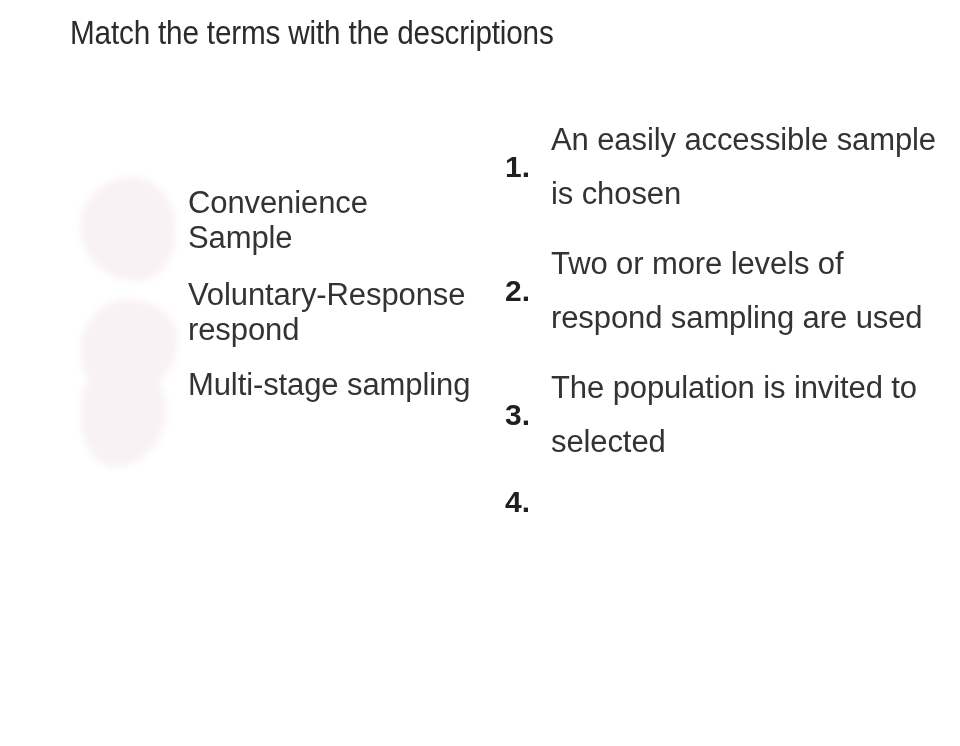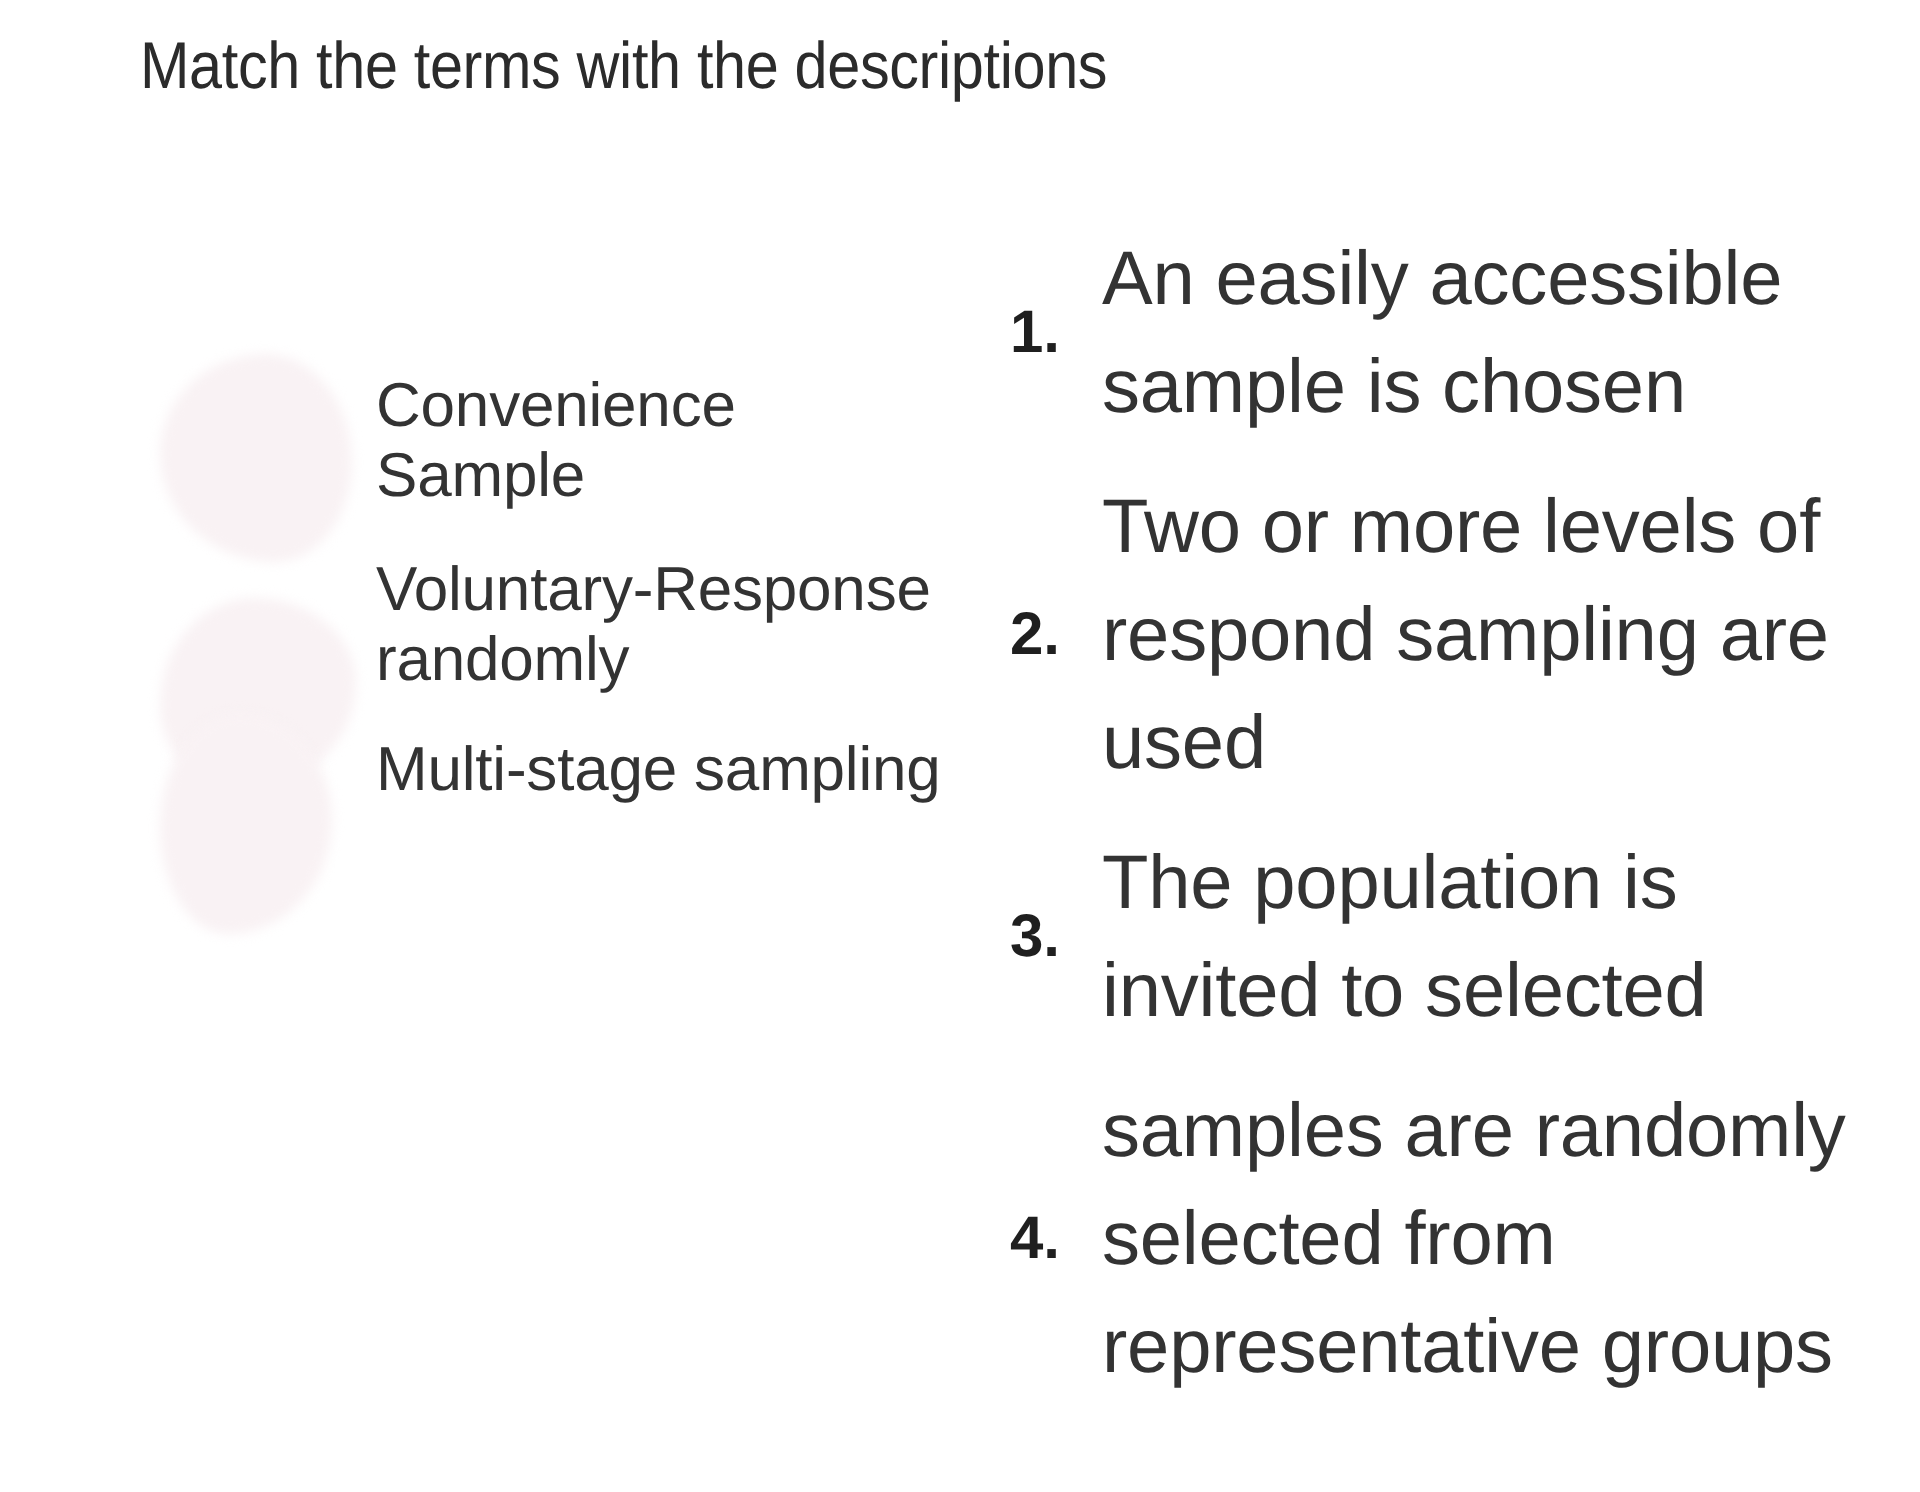--- a/index.html
+++ b/index.html
@@ -109,21 +109,21 @@
   .description-number {
     flex: 0 0 46px;
     font-size: 30px;
     font-weight: bold;
     color: #1f1f1f;
     line-height: 34px;
     text-align: left;
   }
   .description-text {
     flex: 1 1 auto;
-    font-size: 38px;
+    font-size: 31px;
     line-height: 54px;
     color: #333333;
     letter-spacing: -0.1px;
   }
 </style>
 </head>
 <body>
 
 <div class="worksheet-title">Match the terms with the descriptions</div>
 
@@ -133,21 +133,21 @@
 
     <div class="term-row row-1">
       <div class="erase-smudge smudge-1"></div>
       <div class="answer-blank" style="top:63px;"></div>
       <div class="term-label">Convenience Sample</div>
     </div>
 
     <div class="term-row row-2">
       <div class="erase-smudge smudge-2"></div>
       <div class="answer-blank" style="top:104px;"></div>
-      <div class="term-label">Voluntary-Response randomly</div>
+      <div class="term-label">Voluntary-Response respond</div>
     </div>
 
 
     <div class="term-row row-4">
       <div class="erase-smudge smudge-4"></div>
       <div class="answer-blank" style="top:62px;"></div>
       <div class="term-label">Multi-stage sampling</div>
     </div>
 
   </div>
@@ -164,18 +164,17 @@
       <div class="description-text">Two or more levels of respond sampling are used</div>
     </div>
 
     <div class="description-row">
       <div class="description-number">3.</div>
       <div class="description-text">The population is invited to selected</div>
     </div>
 
     <div class="description-row">
       <div class="description-number">4.</div>
-      <div class="description-text">samples are randomly selected from representative groups</div>
     </div>
 
   </div>
 
 </div>
 
 </body></html>

